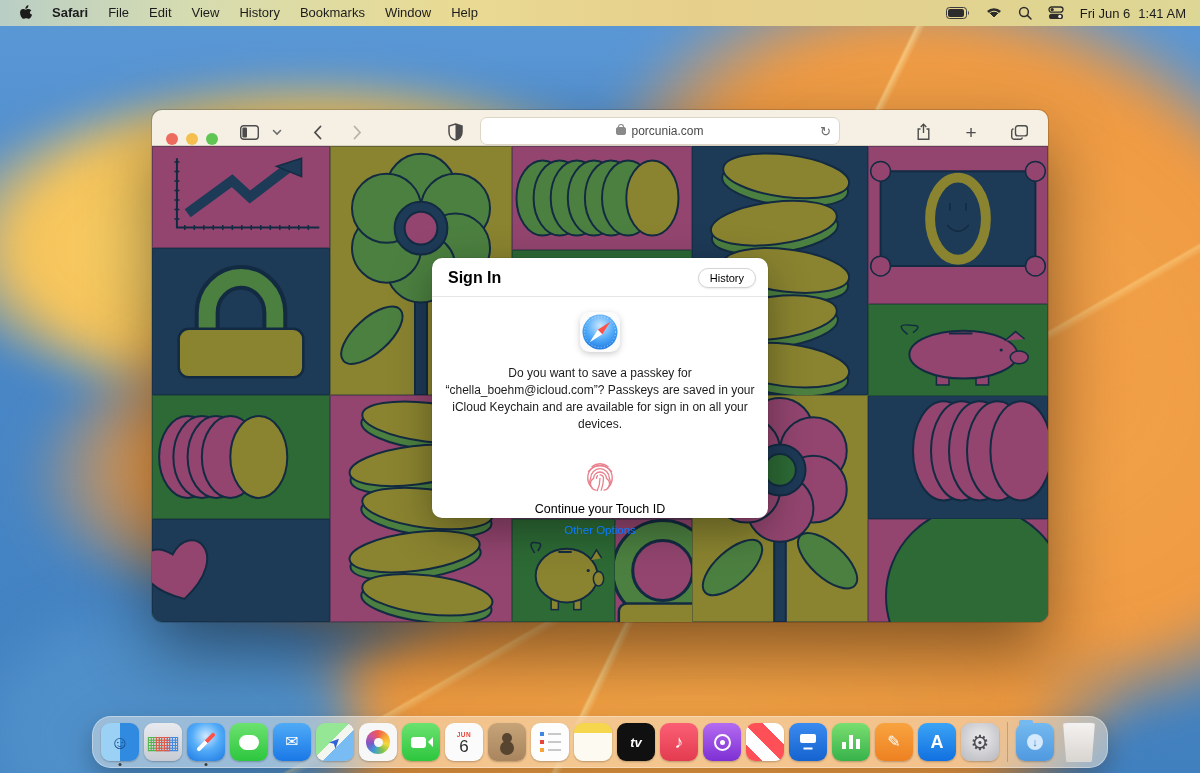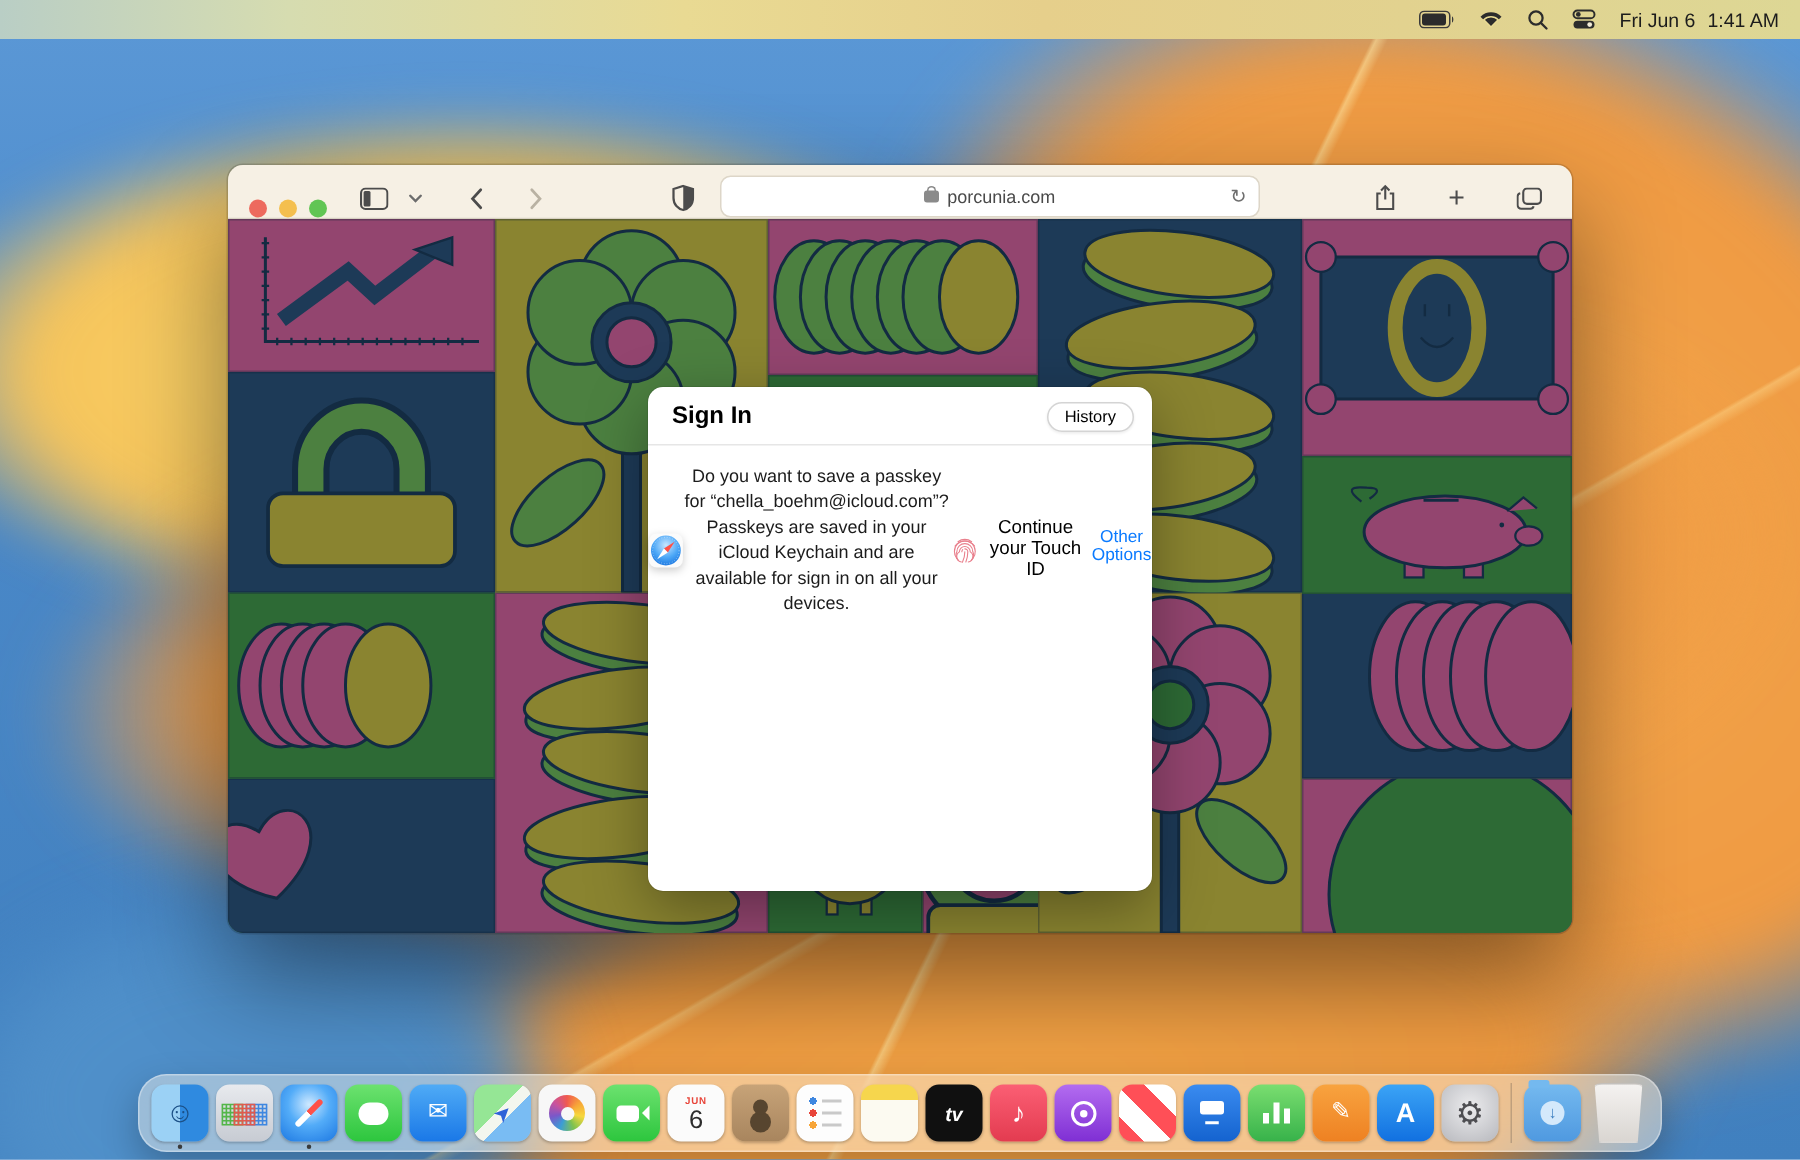--- a/index.html
+++ b/index.html
@@ -51,28 +51,28 @@
   .urlbar .lock:before{content:"";position:absolute;left:1px;top:-4px;width:4px;height:4px;border:1px solid #8a8a8a;border-bottom:none;border-radius:3px 3px 0 0;}
   .urlbar .reload{position:absolute;right:8px;color:#6f6f6f;font-size:13px;}
   .tb-right{margin-left:auto;display:flex;gap:22px;align-items:center;padding-right:6px;}
   .plus{font-size:19px;color:#4c4c4c;line-height:1;}
 
   .content{position:absolute;left:0;top:36px;width:896px;height:476px;border-radius:0 0 10px 10px;overflow:hidden;background:#2d6a35;}
   .tile{position:absolute;box-shadow:inset 0 0 0 1px rgba(15,35,55,.35);}
   .tile svg{display:block;}
 
   
-  .dialog{position:absolute;left:280px;top:112px;width:336px;height:336px;background:#fff;border-radius:10px;
+  .dialog{position:absolute;left:280px;top:112px;width:336px;height:260px;background:#fff;border-radius:10px;
     box-shadow:0 12px 40px rgba(0,0,0,.35),0 0 0 .5px rgba(0,0,0,.1);z-index:5;}
   .dlg-head{display:flex;align-items:center;justify-content:space-between;padding:10px 12px 8px 16px;}
   .dlg-title{font-size:16px;font-weight:bold;color:#000;}
   .cancel-btn{font-size:11px;color:#000;background:#fff;border:1px solid #d4d4d4;border-radius:12px;padding:3px 11px;
     box-shadow:0 1px 2px rgba(0,0,0,.08);cursor:default;}
   .dlg-divider{height:1px;background:#e6e6e6;margin:0 0;}
-  .dlg-body{display:flex;flex-direction:row;align-items:center;text-align:center;}
+  .dlg-body{display:flex;flex-direction:column;align-items:center;text-align:center;}
   .safari-app-icon{margin-top:14px;width:42px;height:42px;filter:drop-shadow(0 2px 3px rgba(0,0,0,.2));}
   .dlg-msg{width:312px;margin-top:12px;font-size:12px;line-height:1.42;color:#1c1c1c;}
   .fingerprint{margin-top:12px;width:36px;height:36px;}
   .dlg-primary{margin-top:9px;font-size:12.5px;color:#000;}
   .dlg-secondary{margin-top:8px;font-size:11.5px;color:#0a7aff;cursor:pointer;}
 
   
   .dock{position:absolute;bottom:5px;left:50%;transform:translateX(-50%);z-index:30;
     display:flex;align-items:center;gap:5px;padding:5px 8px;border-radius:19px;
     background:rgba(248,243,235,.45);border:1px solid rgba(255,255,255,.35);
@@ -153,20 +153,35 @@
     <div class="base"></div>
     <div class="blob b1"></div>
     <div class="blob b3"></div>
     <div class="blob b2"></div>
     <div class="blob b5"></div>
     <div class="blob b4"></div>
     <div class="lines"></div>
   </div>
 
   <div class="menubar">
+    <div class="left">
+      <span class="apple">
+        <svg width="14" height="16" viewBox="0 0 17 20">
+            <path fill="#1c1c1c" d="M14.3 10.6c0-2.4 2-3.5 2.1-3.6-1.1-1.7-2.9-1.9-3.5-2-1.5-.2-2.9.9-3.7.9-.8 0-1.9-.9-3.2-.8C4.4 5.2 2.3 6.5 2.3 9.3c0 1.6.4 3.3 1.2 5 .8 1.4 1.9 3 3.3 3 1.2 0 1.7-.8 3.2-.8s1.9.8 3.2.8c1.5 0 2.4-1.5 3.2-2.9.5-1 .7-1.9.9-2.4-1.8-.6-3-2.1-3-3.4zM11.8 3.4c.7-.8 1.1-1.9 1-3.1-1 0-2.2.7-2.9 1.5-.6.7-1.2 1.9-1 3 1.1.1 2.2-.6 2.9-1.4z"></path>
+          </svg>
+      </span>
+      <span class="menu-item app">Safari</span>
+      <span class="menu-item">File</span>
+      <span class="menu-item">Edit</span>
+      <span class="menu-item">View</span>
+      <span class="menu-item">History</span>
+      <span class="menu-item">Bookmarks</span>
+      <span class="menu-item">Window</span>
+      <span class="menu-item">Help</span>
+    </div>
     <div class="right">
       <span class="statusicon">
         <svg width="24" height="12" viewBox="0 0 24 12">
             <rect x="0.5" y="0.5" width="20" height="11" rx="3" fill="none" stroke="#3a3a3a"></rect>
             <rect x="2" y="2" width="16" height="8" rx="2" fill="#2c2c2c"></rect>
             <path d="M22 4v4c1.2-.3 1.2-3.7 0-4z" fill="#3a3a3a"></path>
           </svg>
       </span>
       <span class="statusicon">
         <svg width="16" height="12" viewBox="0 0 16 12">

